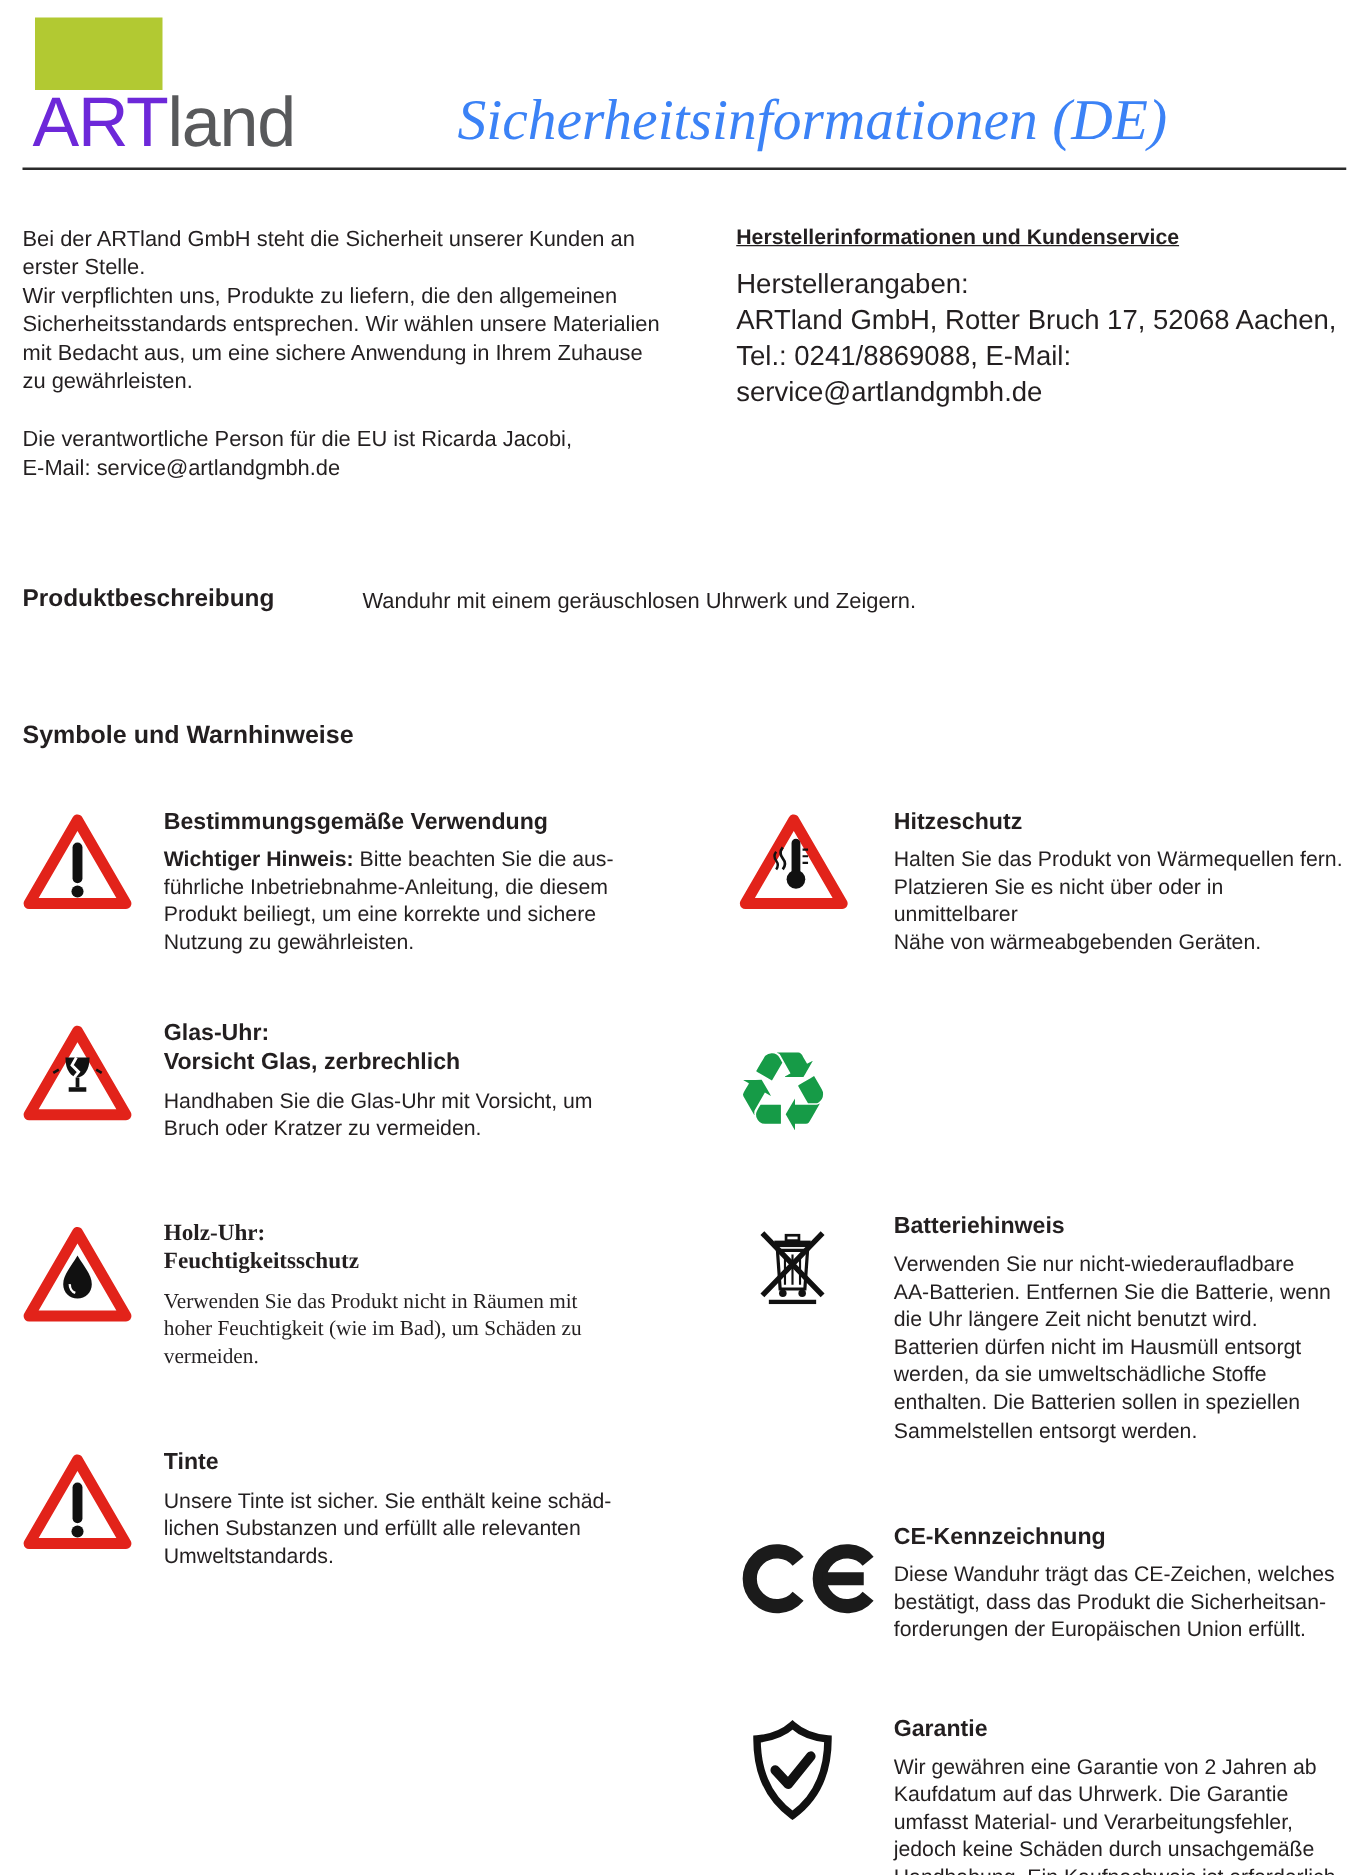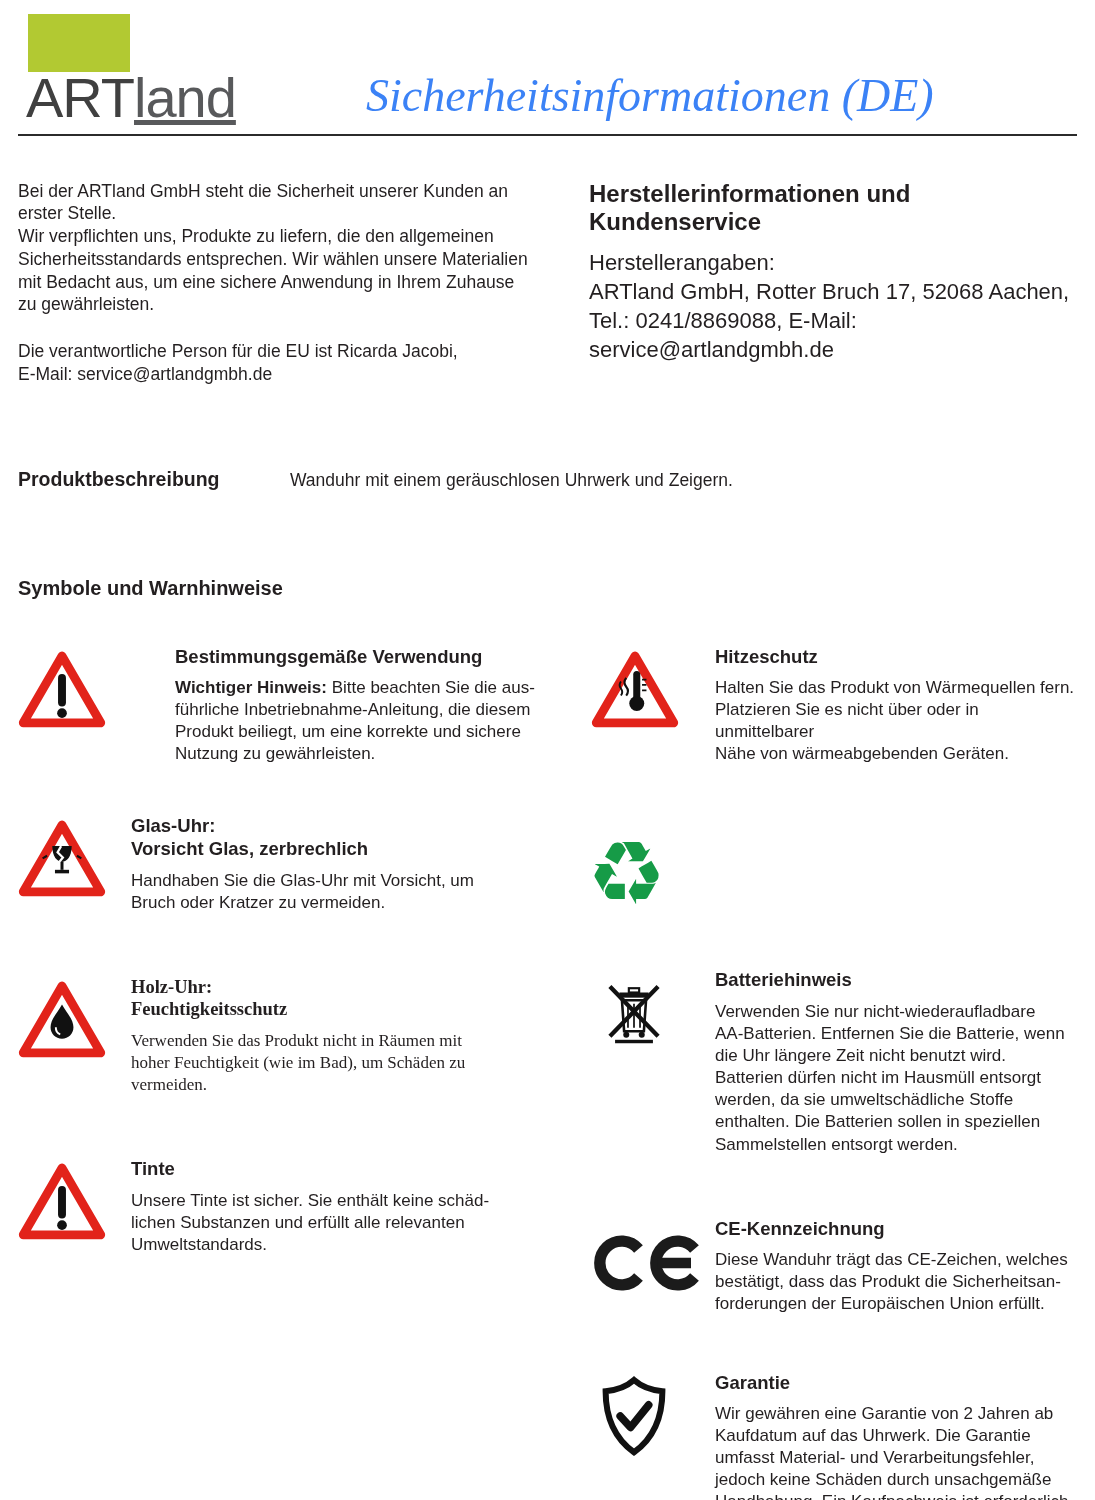--- a/index.html
+++ b/index.html
@@ -10,34 +10,34 @@
     background:#ffffff; color:#231f20;
     font-family:"Liberation Sans", sans-serif;
   }
   .page { width:1095px; height:1500px; padding:14px 18px 0 18px; }
 
   
   header { display:flex; align-items:flex-end; }
   .logo { width:320px; }
   .logo-block { width:102px; height:58px; background:#b2c932; margin-left:10px; }
   .logo-text { font-size:56px; line-height:0.92; letter-spacing:-1px; margin-left:8px; white-space:nowrap; }
-  .logo-art { color:#404040; }
-  .logo-land { color:#58595b;text-decoration:underline; }
+  .logo-art { color:#6d28d9; }
+  .logo-land { color:#58595b; }
   .doc-title {
     font-family:"Liberation Serif", serif; font-style:italic; font-weight:400;
     font-size:46px; color:#3b82f6; margin:0 0 2px 28px; white-space:nowrap;
   }
   .rule { border-bottom:2px solid #2b2b2b; margin-top:10px; }
 
   
   .intro { display:flex; margin-top:44px; }
   .intro-left { width:557px; font-size:17.5px; line-height:1.3; }
   .intro-left p { margin:0 0 24px 0; white-space:pre-line; }
   .intro-right { flex:1; padding-left:14px; }
-  .intro-right h2 { font-size:24px; margin:0 0 12px 0; }
+  .intro-right h2 { font-size:17px; margin:0 0 12px 0;text-decoration:underline; }
   .intro-right p { font-size:22px; line-height:1.32; white-space:pre-line; margin:0; }
 
   
   .product { display:flex; margin-top:58px; }
   .product h2 { font-size:19.5px; margin:0; width:272px; }
   .product p { font-size:17.5px; margin:2px 0 0 0; }
 
   .symbols-heading { font-size:20px; margin:86px 0 0 0; }
 
   
@@ -46,21 +46,21 @@
   .col-right { flex:1; }
 
   .item { display:flex; }
   .item .icon { flex:0 0 113px; padding-top:2px; }
   .col-right .item .icon { flex:0 0 140px; padding-left:16px; }
   .item h3 { font-size:18.5px; margin:0 0 9px 0; line-height:1.22; white-space:pre-line; }
   .item p { font-size:17px; line-height:1.3; margin:0; white-space:pre-line; }
   .item p + p { margin-top:36px; }
   .b { font-weight:bold; }
 
-  .col-left .item:nth-child(1) { margin-bottom:50px;gap:44px; }
+  .col-left .item:nth-child(1) { margin-bottom:50px; }
   .col-left .item:nth-child(2) { margin-bottom:62px; }
   .col-left .item:nth-child(3) { margin-bottom:62px;font-family:Liberation Serif, serif; }
   .col-right .item:nth-child(1) { margin-bottom:64px; }
   .col-right .item:nth-child(2) { margin-bottom:52px; }
   .col-right .item:nth-child(3) { margin-bottom:62px; }
   .col-right .item:nth-child(4) { margin-bottom:56px; }
 
   .recycle-glyph {
     display:block; font-size:88px; line-height:86px; color:#169b47;
     font-family:"DejaVu Sans", sans-serif; margin-left:-4px;

